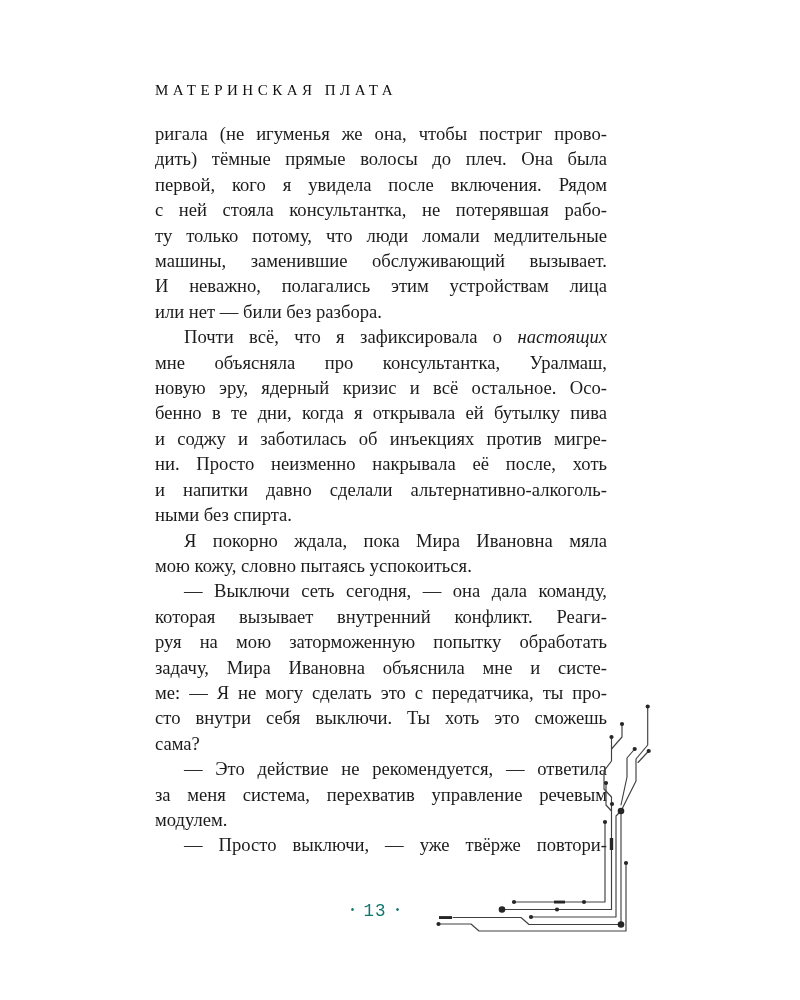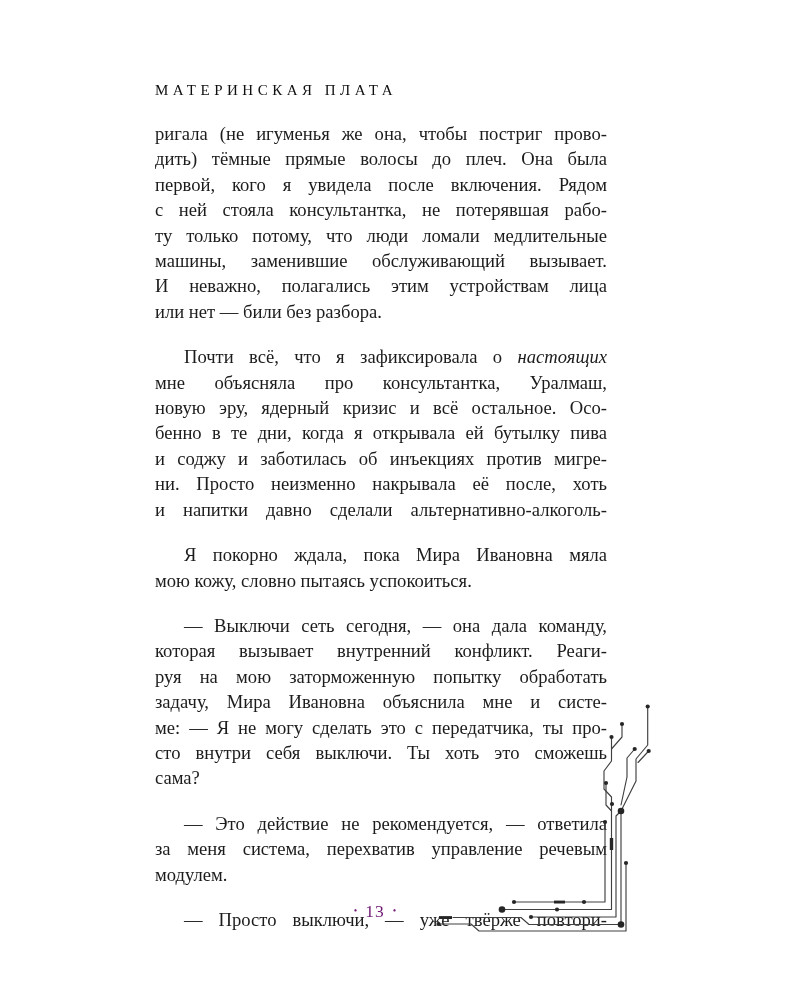--- a/index.html
+++ b/index.html
@@ -34,31 +34,31 @@
   }
   .text-block .line{
     text-align:justify;
     text-align-last:justify;
   }
   .text-block .line.last{
     text-align-last:left;
   }
   .text-block .line.indent{
     text-indent:29px;
-    margin-top:20px;
   }
   .text-block em{font-style:italic;}
   .folio{
     position:absolute;
     left:155px;top:901px;
     width:440px;
     text-align:center;
     font-size:17.5px;
-    color:#701a75;
+    color:#0f766e;
     letter-spacing:1px;
+    font-family:Liberation Mono, monospace;
   }
   .folio .bullet{
     font-size:10px;
     vertical-align:3px;
     padding:0 8px;
     letter-spacing:0;
   }
   .circuit{
     position:absolute;
     left:425px;top:693px;
@@ -90,20 +90,21 @@
       <div class="line">машины, заменившие обслуживающий вызывает.</div>
       <div class="line">И неважно, полагались этим устройствам лица</div>
       <div class="line last">или нет — били без разбора.</div>
       <div class="line indent">Почти всё, что я зафиксировала о <em>настоящих</em></div>
       <div class="line">мне объясняла про консультантка, Уралмаш,</div>
       <div class="line">новую эру, ядерный кризис и всё остальное. Осо-</div>
       <div class="line">бенно в те дни, когда я открывала ей бутылку пива</div>
       <div class="line">и соджу и заботилась об инъекциях против мигре-</div>
       <div class="line">ни. Просто неизменно накрывала её после, хоть</div>
       <div class="line">и напитки давно сделали альтернативно-алкоголь-</div>
+      <div class="line last">ными без спирта.</div>
       <div class="line indent">Я покорно ждала, пока Мира Ивановна мяла</div>
       <div class="line last">мою кожу, словно пытаясь успокоиться.</div>
       <div class="line indent">— Выключи сеть сегодня, — она дала команду,</div>
       <div class="line">которая вызывает внутренний конфликт. Реаги-</div>
       <div class="line">руя на мою заторможенную попытку обработать</div>
       <div class="line">задачу, Мира Ивановна объяснила мне и систе-</div>
       <div class="line">ме: — Я не могу сделать это с передатчика, ты про-</div>
       <div class="line">сто внутри себя выключи. Ты хоть это сможешь</div>
       <div class="line last">сама?</div>
       <div class="line indent">— Это действие не рекомендуется, — ответила</div>

